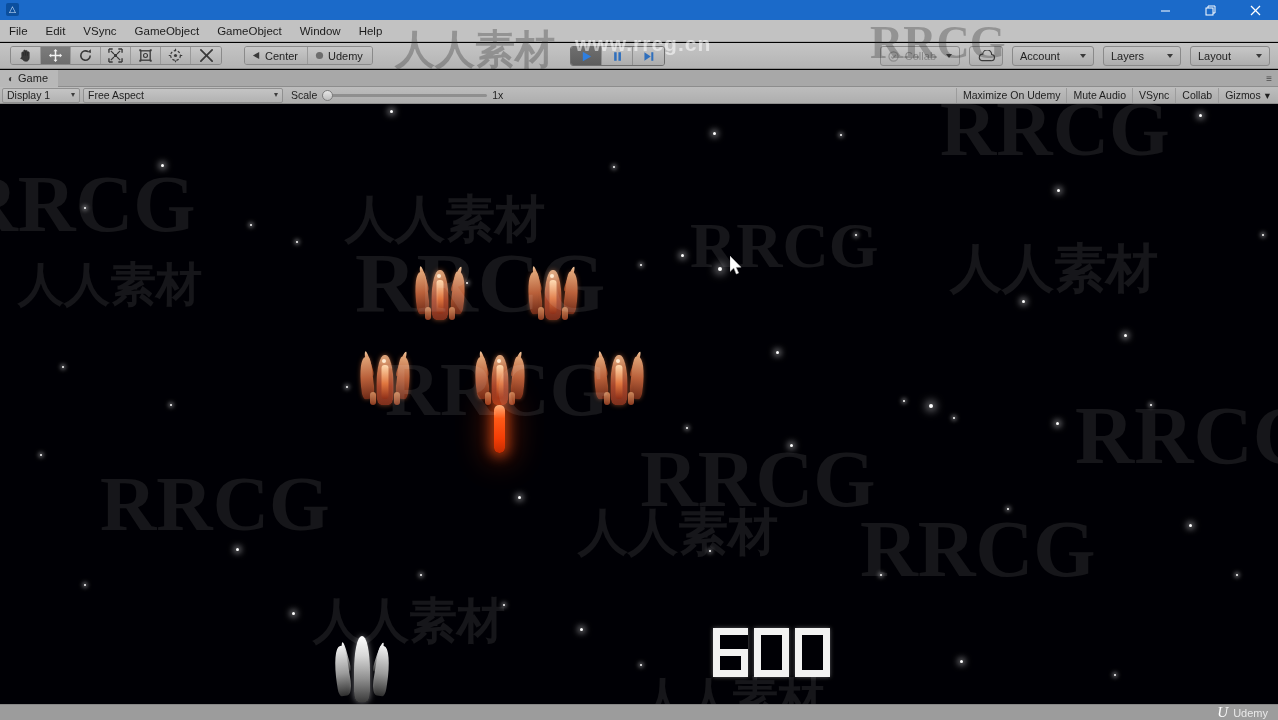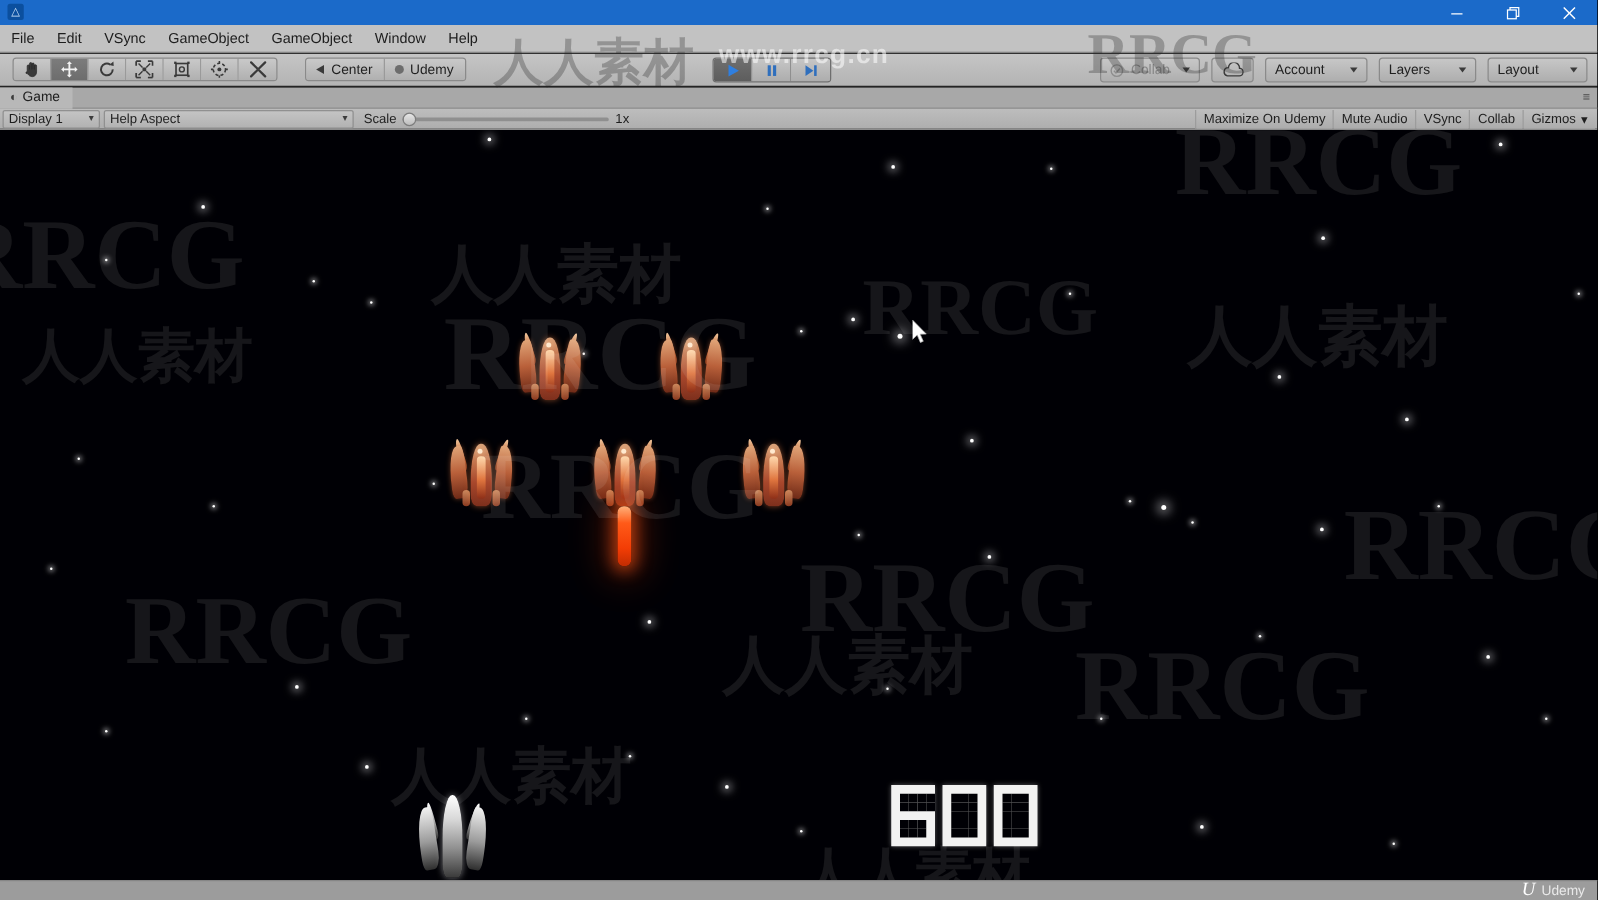--- a/index.html
+++ b/index.html
@@ -490,21 +490,21 @@
     </div>
     <div class="menu-dots">≡</div>
   </div>
 
   <div class="gametoolbar">
     <div class="gt-drop display">
       <span>Display 1</span>
       <span class="st">▾</span>
     </div>
     <div class="gt-drop aspect">
-      <span>Help Aspect</span>
+      <span>Free Aspect</span>
       <span class="st">▾</span>
     </div>
     <div class="gt-scale">
       <span>Scale</span>
       <div class="slider-track">
         <div class="slider-knob"></div>
       </div>
       <span>1x</span>
     </div>
 

